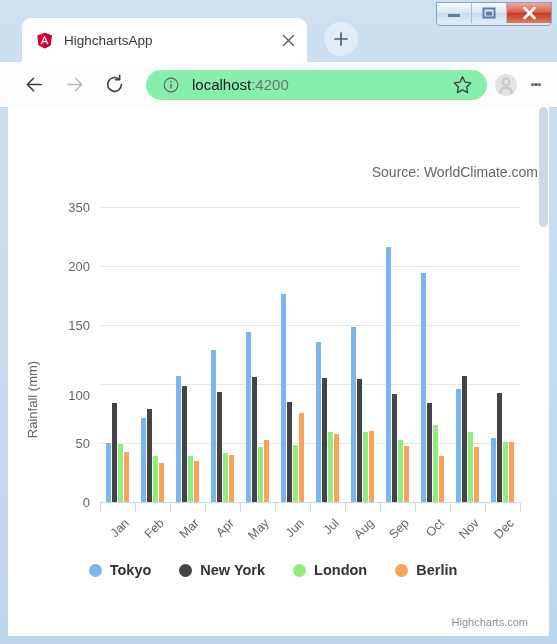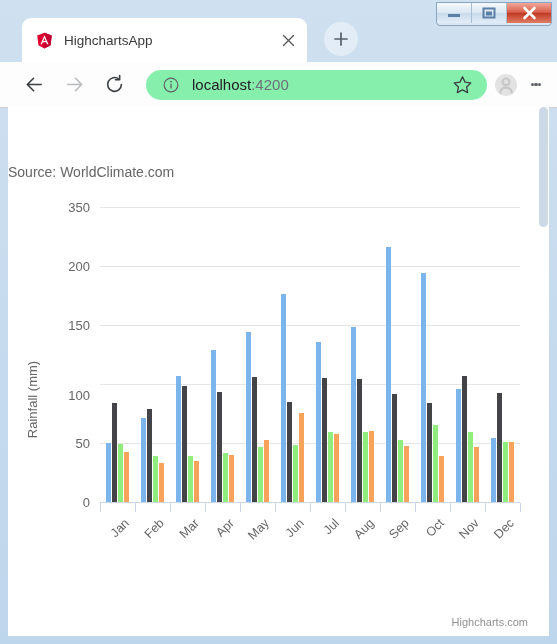--- a/index.html
+++ b/index.html
@@ -101,21 +101,21 @@
     position:absolute;right:1px;top:0px;width:9px;height:120px;
     background:#cdd9e6;border-radius:5px;cursor:pointer;
   }
   
   .chart{position:absolute;left:0;top:0;width:530px;height:529px;}
   .chart-title{
     position:absolute;left:0;top:16px;width:530px;text-align:center;
     font-size:21px;color:#333333;font-weight:400;letter-spacing:.2px;
   }
   .chart-sub{
-    position:absolute;left:0;top:57px;width:530px;text-align:left;
+    position:absolute;left:0;top:57px;width:530px;text-align:right;
     font-size:14px;color:#666666;
   }
   .plot{position:absolute;left:0;top:0;width:530px;height:529px;}
   .ylabel{
     position:absolute;left:-56px;top:285px;width:160px;text-align:center;
     font-size:13px;color:#666;
     transform:rotate(-90deg);transform-origin:center center;
   }
   .ytick{
     position:absolute;right:0;width:52px;text-align:right;
@@ -331,18 +331,36 @@
           <div class="xtick-label" style="left: 433.5px; top: 409px; width: 30px;">Nov</div>
           <div class="tickmark" style="left: 477px; top: 396px; height: 9px;"></div>
           <div class="bar" title="Tokyo Dec: 54.4" style="left: 483px; width: 5px; height: 64.192px; bottom: 134px; background: rgb(124, 181, 236);"></div>
           <div class="bar" title="New York Dec: 92.3" style="left: 489px; width: 5px; height: 108.914px; bottom: 134px; background: rgb(67, 67, 72);"></div>
           <div class="bar" title="London Dec: 51.2" style="left: 495px; width: 5px; height: 60.416px; bottom: 134px; background: rgb(144, 237, 125);"></div>
           <div class="bar" title="Berlin Dec: 51.1" style="left: 501px; width: 5px; height: 60.298px; bottom: 134px; background: rgb(247, 163, 92);"></div>
           <div class="xtick-label" style="left: 468.5px; top: 409px; width: 30px;">Dec</div>
           <div class="tickmark" style="left: 512px; top: 396px; height: 9px;"></div>
         </div>
 
+      <div class="legend" id="legend">
+          <div class="leg-item">
+            <span class="leg-dot" style="background: rgb(124, 181, 236);"></span>
+            <span class="leg-txt">Tokyo</span>
+          </div>
+          <div class="leg-item">
+            <span class="leg-dot" style="background: rgb(67, 67, 72);"></span>
+            <span class="leg-txt">New York</span>
+          </div>
+          <div class="leg-item">
+            <span class="leg-dot" style="background: rgb(144, 237, 125);"></span>
+            <span class="leg-txt">London</span>
+          </div>
+          <div class="leg-item">
+            <span class="leg-dot" style="background: rgb(247, 163, 92);"></span>
+            <span class="leg-txt">Berlin</span>
+          </div>
+        </div>
 
       <div class="credits">Highcharts.com</div>
     </div>
   </div>
 
 </div>
 
 </body></html>

